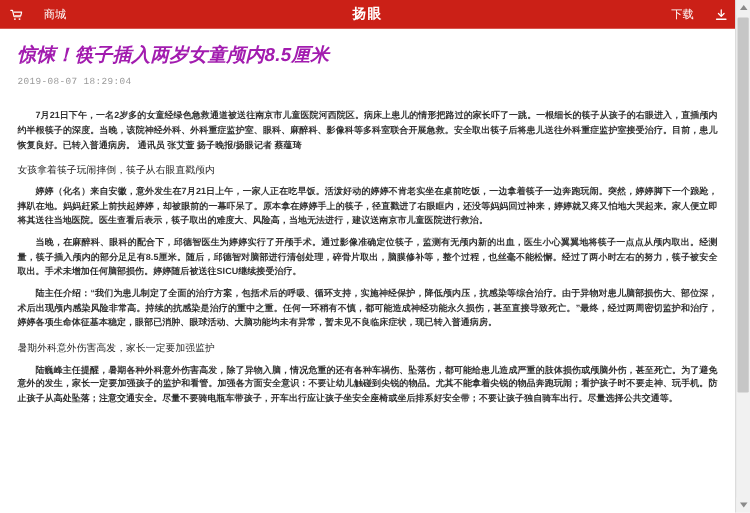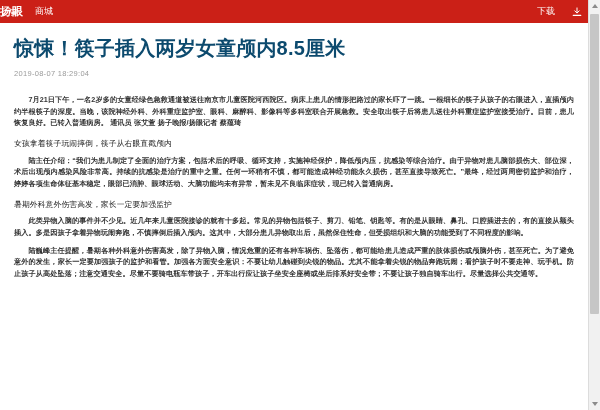--- a/index.html
+++ b/index.html
@@ -38,20 +38,21 @@
     display: flex;
     gap: 17px;
     font-size: 9px;
     line-height: 1;
     white-space: nowrap;
   }
   .topbar-title {
     position: absolute;
     left: 0;
     right: 0;
+    text-align: center;
     font-size: 11px;
     font-weight: bold;
     line-height: 23px;
     letter-spacing: 1px;
     pointer-events: none;
   }
   .ico {
     display: inline-block;
     width: 10px;
     height: 10px;
@@ -60,32 +61,34 @@
   }
   .ico svg { display: block; }
 
   
   .article {
     padding: 12px 14px 0 14px;
     width: 588px;
     box-sizing: border-box;
   }
   .headline {
-    font-size: 20px;
+    font-size: 15px;
     font-weight: bold;
-    color: #0c4a6e;
+    color: #a21caf;
     line-height: 1.35;
     margin: 0 0 7px 0;
     letter-spacing: 0.2px;
+    font-style: italic;
   }
   .meta {
     font-size: 7.5px;
     color: #9a9a9a;
     margin: 0 0 16px 0;
     letter-spacing: 0.3px;
+    font-family: Liberation Mono, monospace;
   }
   .sec-head {
     font-size: 7.8px;
     font-weight: normal;
     color: #1a1a1a;
     margin: 9px 0 5px 0;
     line-height: 1.5;
     letter-spacing: 0.1px;
   }
   p.body {
@@ -173,25 +176,26 @@
   </div>
 
   <div class="article">
 
     <h1 class="headline">惊悚！筷子插入两岁女童颅内8.5厘米</h1>
     <div class="meta">2019-08-07 18:29:04</div>
 
     <p class="body">7月21日下午，一名2岁多的女童经绿色急救通道被送往南京市儿童医院河西院区。病床上患儿的情形把路过的家长吓了一跳。一根细长的筷子从孩子的右眼进入，直插颅内约半根筷子的深度。当晚，该院神经外科、外科重症监护室、眼科、麻醉科、影像科等多科室联合开展急救。安全取出筷子后将患儿送往外科重症监护室接受治疗。目前，患儿恢复良好。已转入普通病房。 通讯员 张艾萱 扬子晚报/扬眼记者 蔡蕴琦</p>
 
     <h2 class="sec-head">女孩拿着筷子玩闹摔倒，筷子从右眼直戳颅内</h2>
-
+    <p class="body">婷婷（化名）来自安徽，意外发生在7月21日上午，一家人正在吃早饭。活泼好动的婷婷不肯老实坐在桌前吃饭，一边拿着筷子一边奔跑玩闹。突然，婷婷脚下一个踉跄，摔趴在地。妈妈赶紧上前扶起婷婷，却被眼前的一幕吓呆了。原本拿在婷婷手上的筷子，径直戳进了右眼眶内，还没等妈妈回过神来，婷婷就又疼又怕地大哭起来。家人便立即将其送往当地医院。医生查看后表示，筷子取出的难度大、风险高，当地无法进行，建议送南京市儿童医院进行救治。</p>
+
+    <p class="body">当晚，在麻醉科、眼科的配合下，邱德智医生为婷婷实行了开颅手术。通过影像准确定位筷子，监测有无颅内新的出血，医生小心翼翼地将筷子一点点从颅内取出。经测量，筷子插入颅内的部分足足有8.5厘米。随后，邱德智对脑部进行清创处理，碎骨片取出，脑膜修补等，整个过程，也丝毫不能松懈。经过了两小时左右的努力，筷子被安全取出。手术未增加任何脑部损伤。婷婷随后被送往SICU继续接受治疗。</p>
     <p class="body">陆主任介绍：“我们为患儿制定了全面的治疗方案，包括术后的呼吸、循环支持，实施神经保护，降低颅内压，抗感染等综合治疗。由于异物对患儿脑部损伤大、部位深，术后出现颅内感染风险非常高。持续的抗感染是治疗的重中之重。任何一环稍有不慎，都可能造成神经功能永久损伤，甚至直接导致死亡。”最终，经过两周密切监护和治疗，婷婷各项生命体征基本稳定，眼部已消肿、眼球活动、大脑功能均未有异常，暂未见不良临床症状，现已转入普通病房。</p>
 
     <h2 class="sec-head">暑期外科意外伤害高发，家长一定要加强监护</h2>
-    <p class="body">此类异物入脑的事件并不少见。近几年来儿童医院接诊的就有十多起。常见的异物包括筷子、剪刀、铅笔、钥匙等。有的是从眼睛、鼻孔、口腔插进去的，有的直接从额头插入。多是因孩子拿着异物玩闹奔跑，不慎摔倒后插入颅内。这其中，大部分患儿异物取出后，虽然保住性命，但受损组织和大脑的功能受到了不同程度的影响。</p>
     <p class="body">陆巍峰主任提醒，暑期各种外科意外伤害高发，除了异物入脑，情况危重的还有各种车祸伤、坠落伤，都可能给患儿造成严重的肢体损伤或颅脑外伤，甚至死亡。为了避免意外的发生，家长一定要加强孩子的监护和看管。加强各方面安全意识：不要让幼儿触碰到尖锐的物品。尤其不能拿着尖锐的物品奔跑玩闹；看护孩子时不要走神、玩手机。防止孩子从高处坠落；注意交通安全。尽量不要骑电瓶车带孩子，开车出行应让孩子坐安全座椅或坐后排系好安全带；不要让孩子独自骑车出行。尽量选择公共交通等。</p>
 
   </div>
 
   <div class="scrollbar">
     <div class="sb-arrow up">
         <i></i>
       </div>
     <div class="sb-thumb"></div>
     <div class="sb-arrow down">

